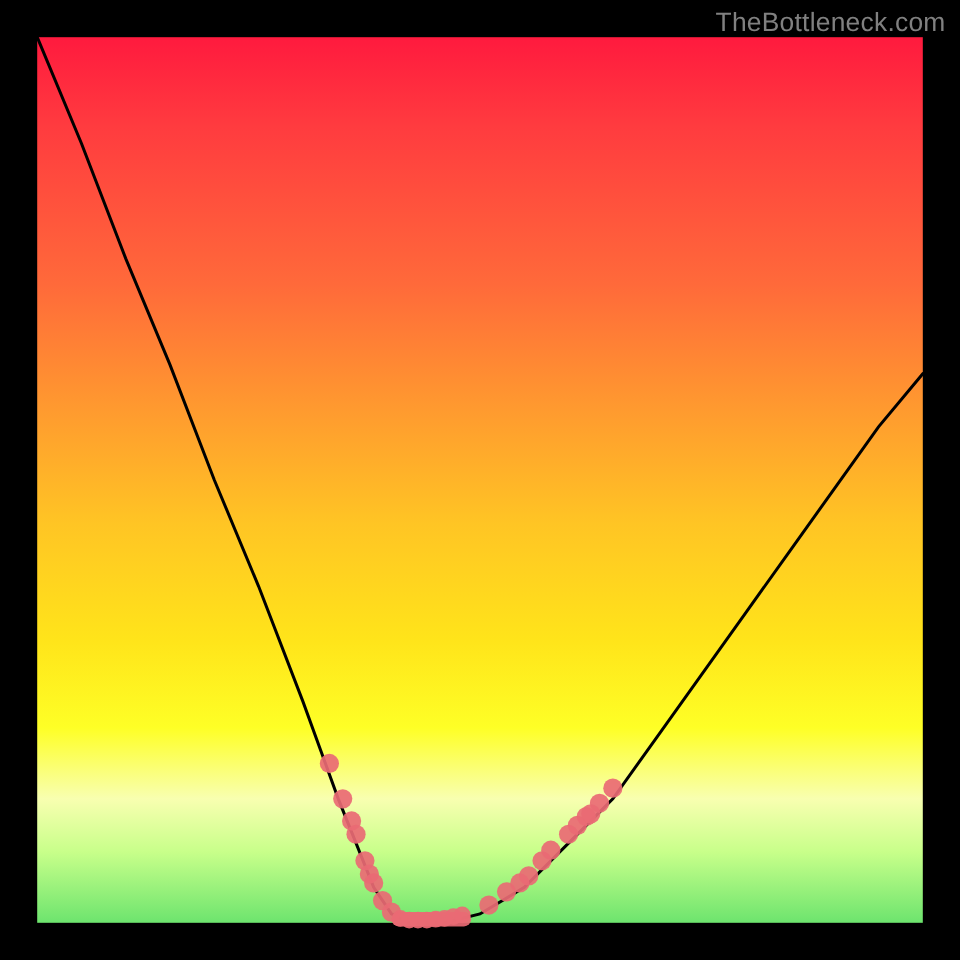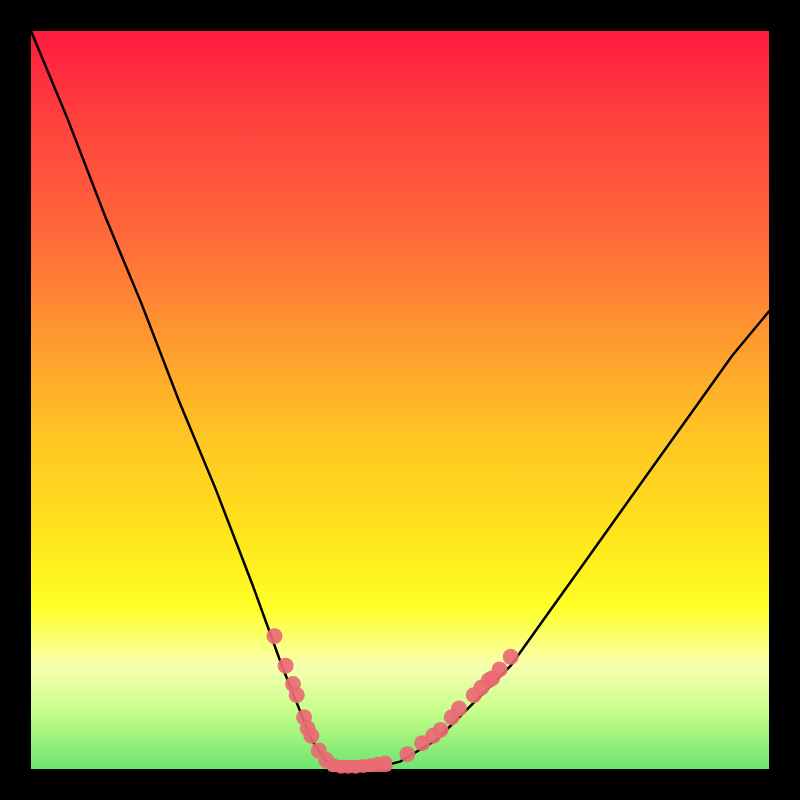--- a/index.html
+++ b/index.html
@@ -92,13 +92,14 @@
           <circle cx="317.3" cy="735.8" r="7" fill="#e96a74" fill-opacity="0.92"></circle>
           <circle cx="324.7" cy="735.8" r="7" fill="#e96a74" fill-opacity="0.92"></circle>
           <circle cx="332.1" cy="735.0" r="7" fill="#e96a74" fill-opacity="0.92"></circle>
           <circle cx="339.5" cy="734.3" r="7" fill="#e96a74" fill-opacity="0.92"></circle>
           <circle cx="346.9" cy="732.8" r="7" fill="#e96a74" fill-opacity="0.92"></circle>
           <circle cx="354.2" cy="731.4" r="7" fill="#e96a74" fill-opacity="0.92"></circle>
           <rect x="295.2" y="729.0" width="66.4" height="12" rx="6" fill="#e96a74" fill-opacity="0.92"></rect>
         </g>
     </svg>
   </div>
+  <div class="watermark">TheBottleneck.com</div>
 </div>
 
 </body></html>

